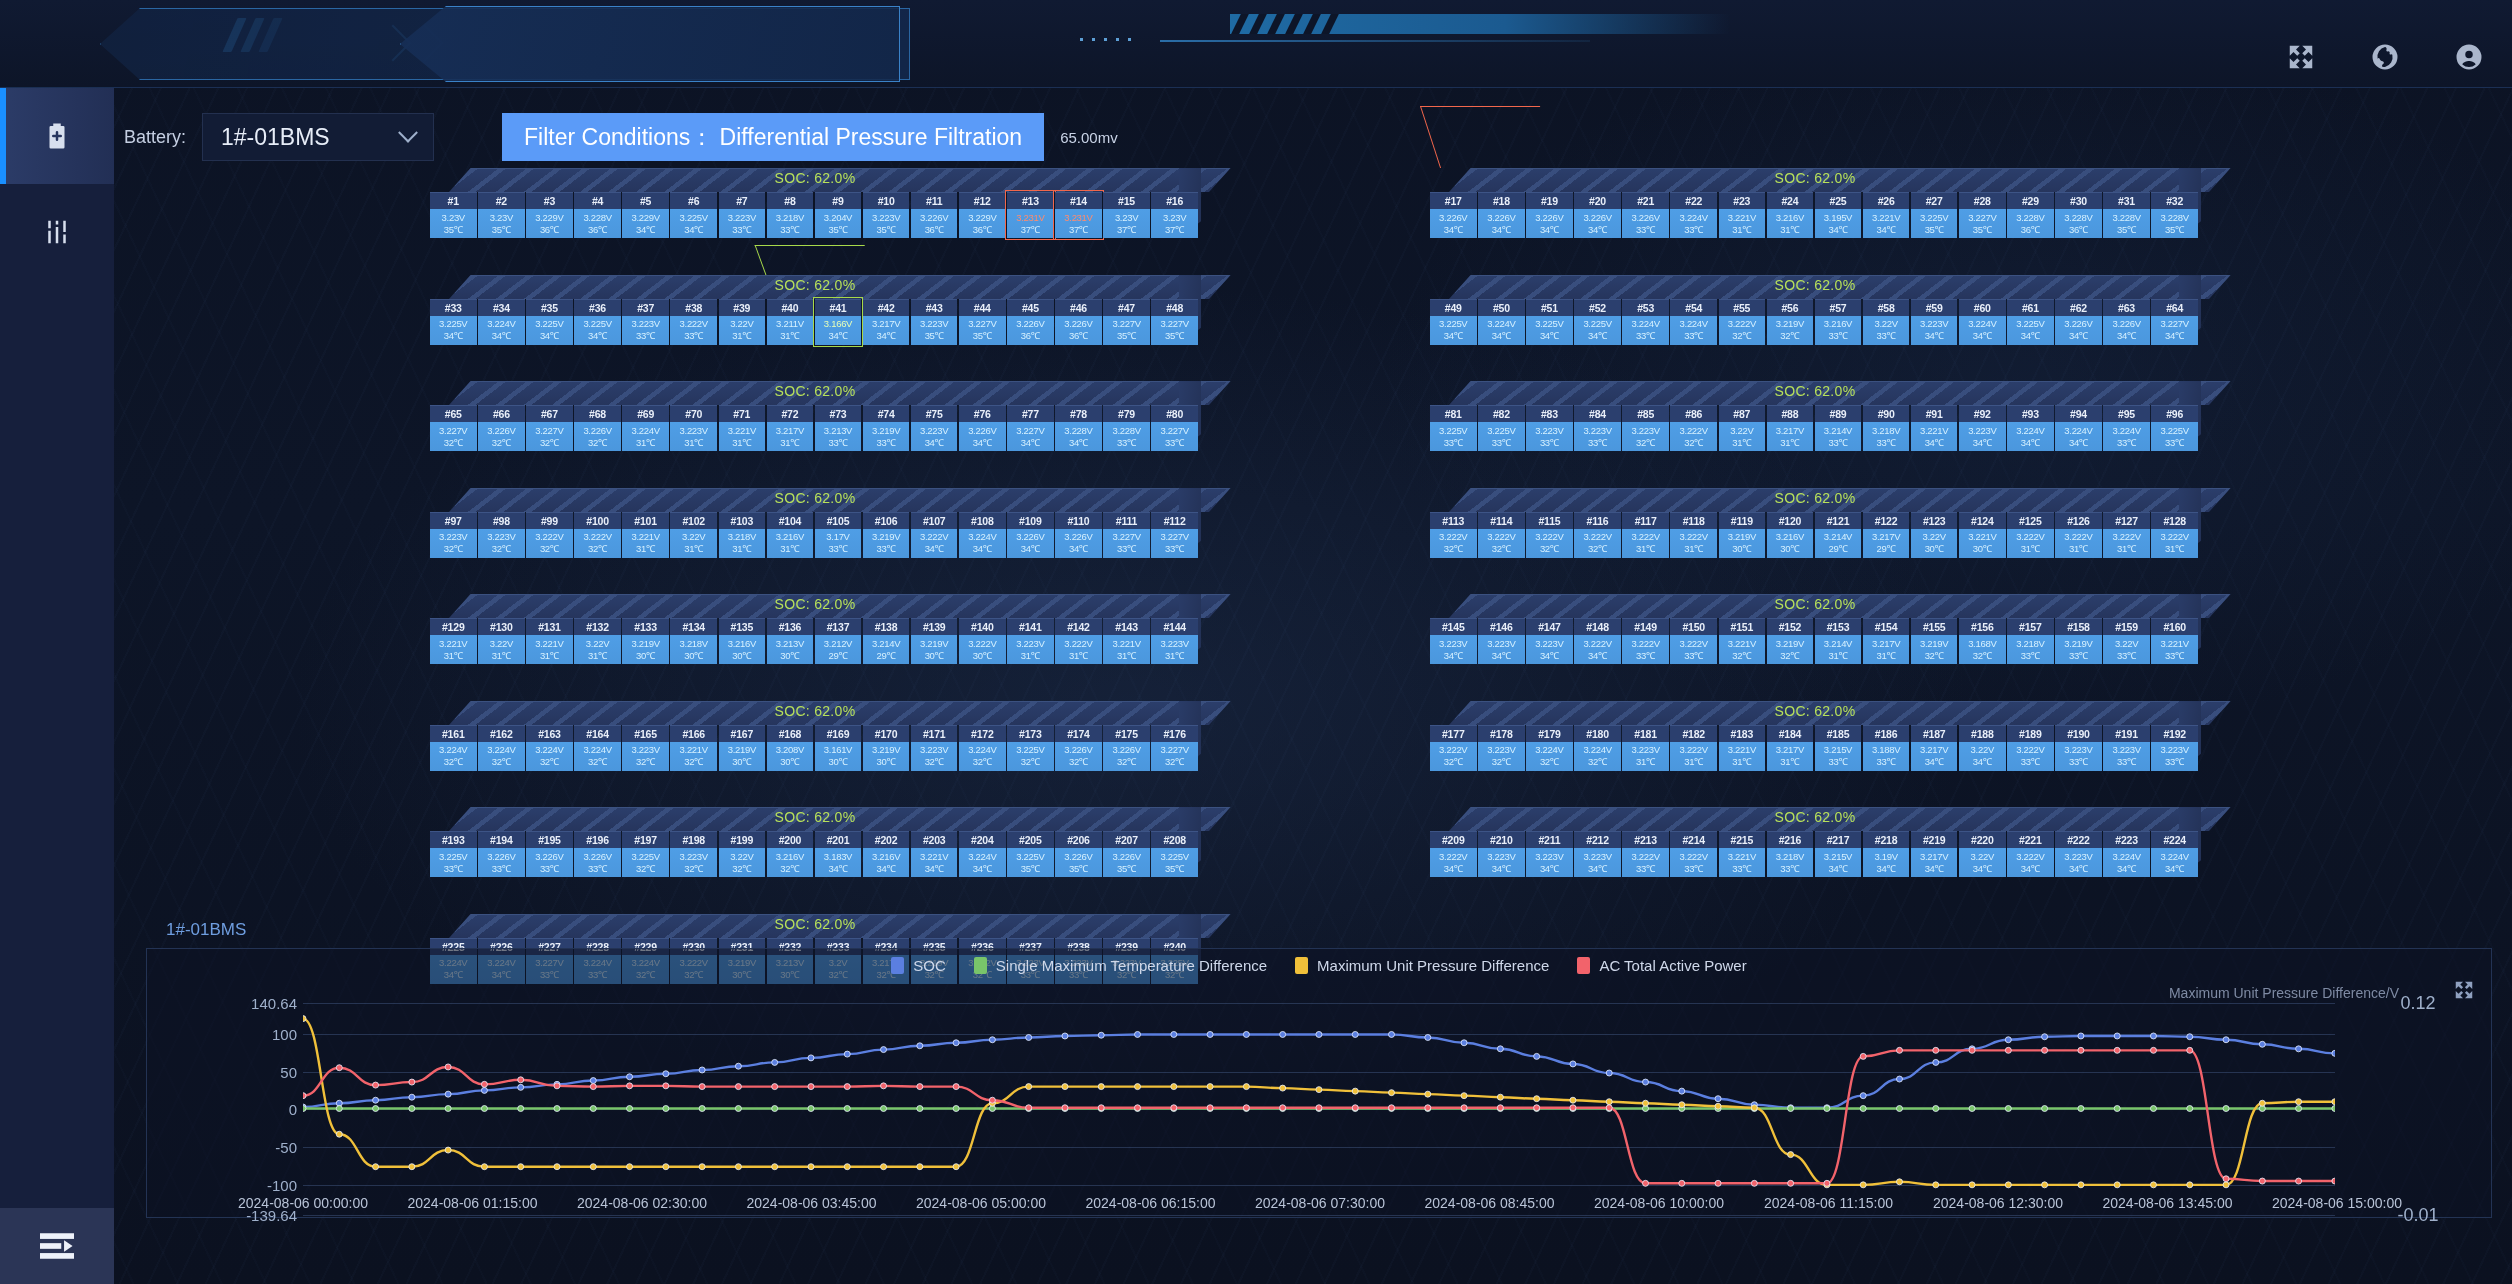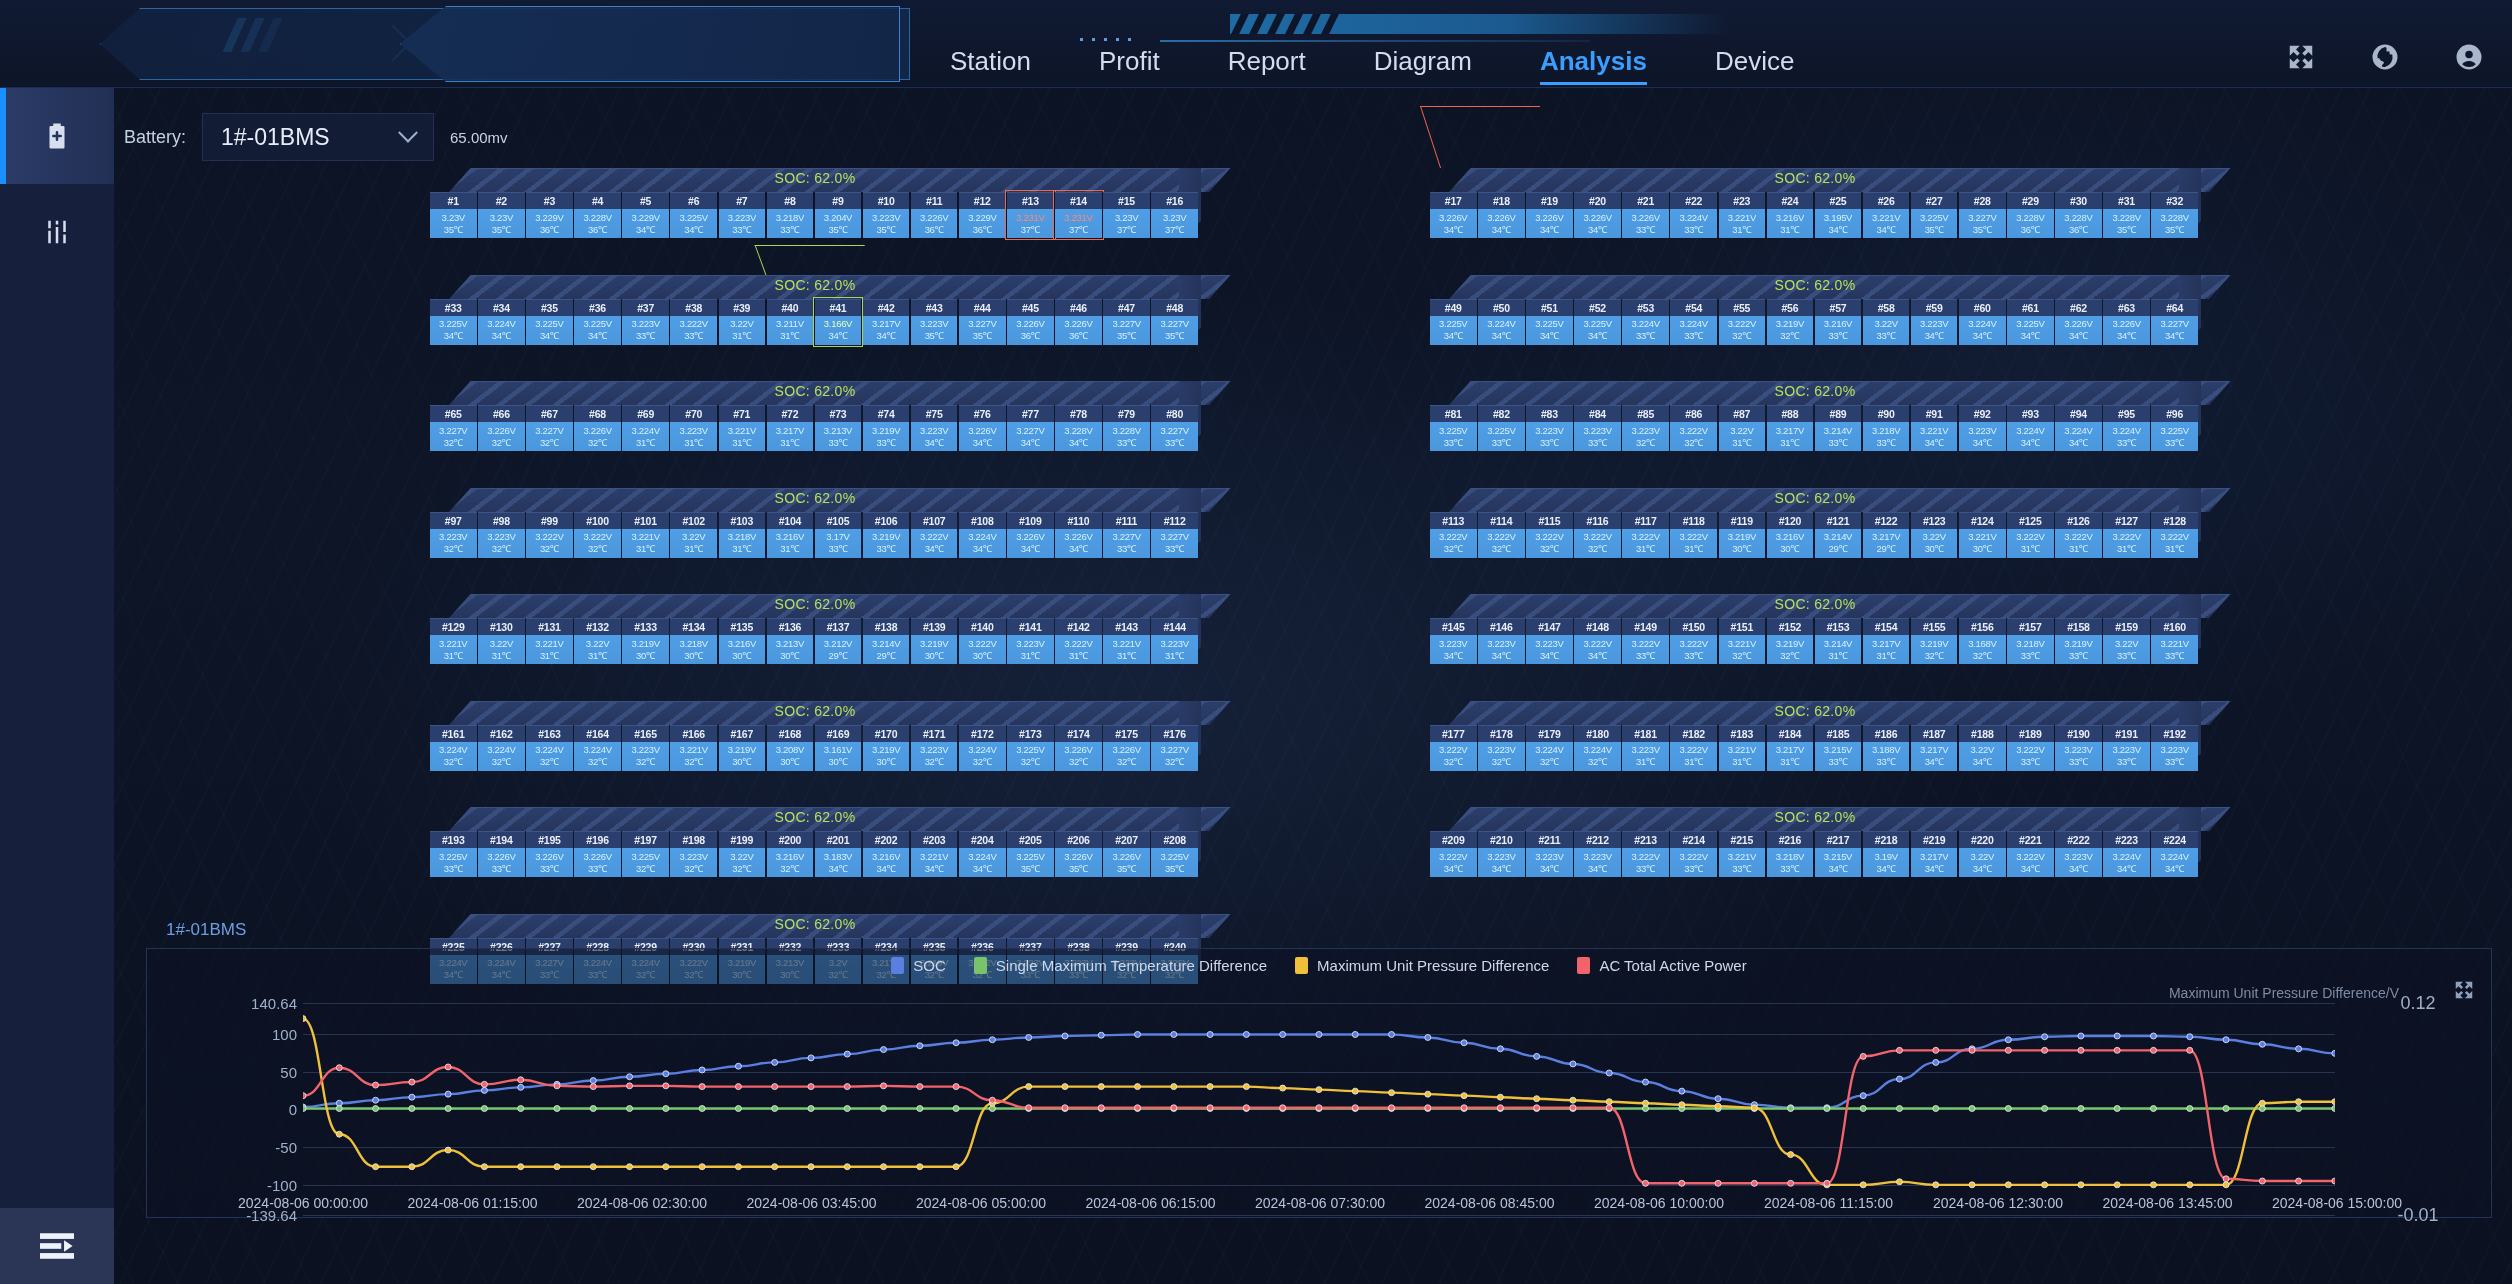--- a/index.html
+++ b/index.html
@@ -184,28 +184,20 @@
       </div>
     <div class="hdr-underline"></div>
     <div class="hdr-dots">
         <i></i>
         <i></i>
         <i></i>
         <i></i>
         <i></i>
       </div>
 
-    <div id="nav">
-        <div class="nav-item">Station</div>
-        <div class="nav-item">Profit</div>
-        <div class="nav-item">Report</div>
-        <div class="nav-item">Diagram</div>
-        <div class="nav-item active">Analysis</div>
-        <div class="nav-item">Device</div>
-      </div>
 
     <div id="hdr-icons">
       <span class="hicon">
         <svg viewBox="0 0 24 24">
             <path d="M3 3h8l-3 3 3 3-2 2-3-3-3 3V3zm18 0v8l-3-3-3 3-2-2 3-3-3-3h8zM3 21v-8l3 3 3-3 2 2-3 3 3 3H3zm18 0h-8l3-3-3-3 2-2 3 3 3-3v8z"></path>
           </svg>
       </span>
       <span class="hicon">
         <svg viewBox="0 0 24 24">
             <path d="M12 2a10 10 0 1 0 0 20 10 10 0 0 0 0-20zm0 2c1 0 1.6 1.2 1.2 2.2-.4 1 .3 1.6 1 1.3.8-.4 1.8.3 1.5 1.3-.3 1 .6 1.6 1.3 1.1.4-.3.9 0 .9.6A8 8 0 0 1 12 20a8 8 0 0 1-2.2-.3c-.5-1 .2-1.8.9-2.3.8-.6.4-1.9-.6-2.1-1.2-.2-2-1-2.4-2-.3-.8-1.3-.8-1.6 0A8 8 0 0 1 12 4z"></path>
@@ -239,20 +231,21 @@
         </svg>
     </div>
   </div>
 
   <div id="filterbar">
     <span id="battery-label">Battery:</span>
     <div id="battery-select">
       <span class="val">1#-01BMS</span>
       <span class="chev-d"></span>
     </div>
+    <div id="filter-chip">Filter Conditions： Differential Pressure Filtration</div>
     <span id="filter-value">65.00mv</span>
   </div>
 
   <div id="cells-area">
     <div class="pack-col" id="col-left">
         <div class="pack">
           <div class="pack-top">
             <div class="hatch"></div>
           </div>
           <div class="pack-side"></div>

